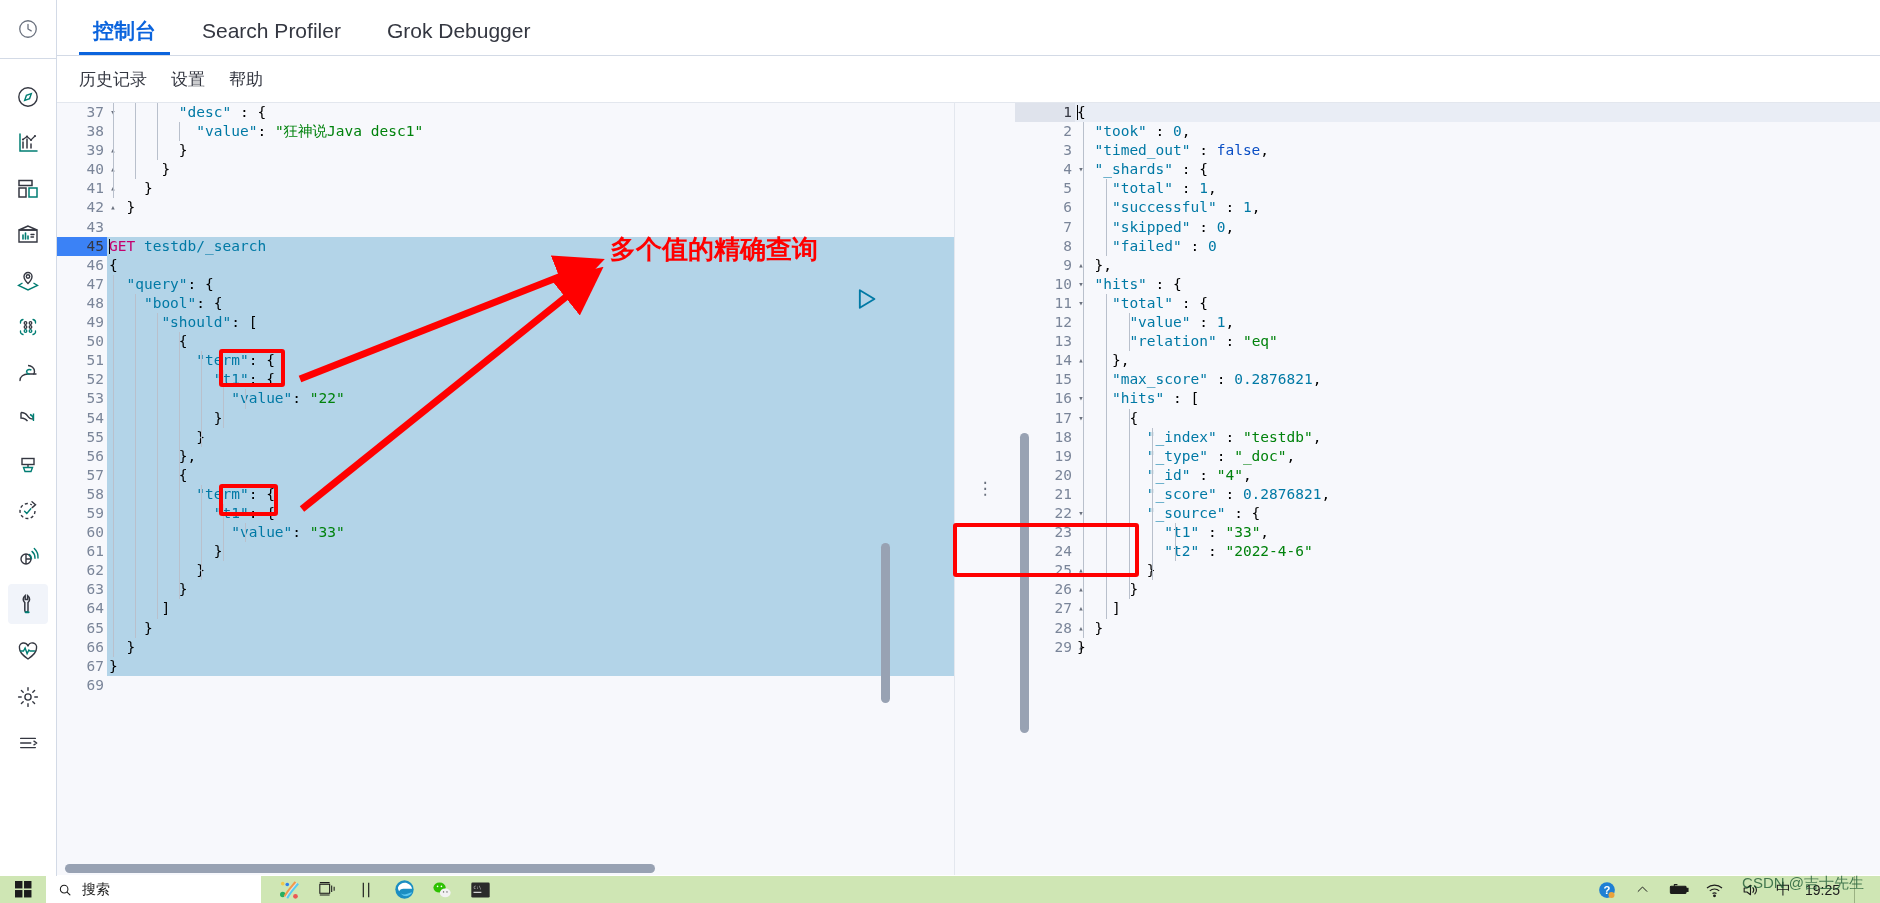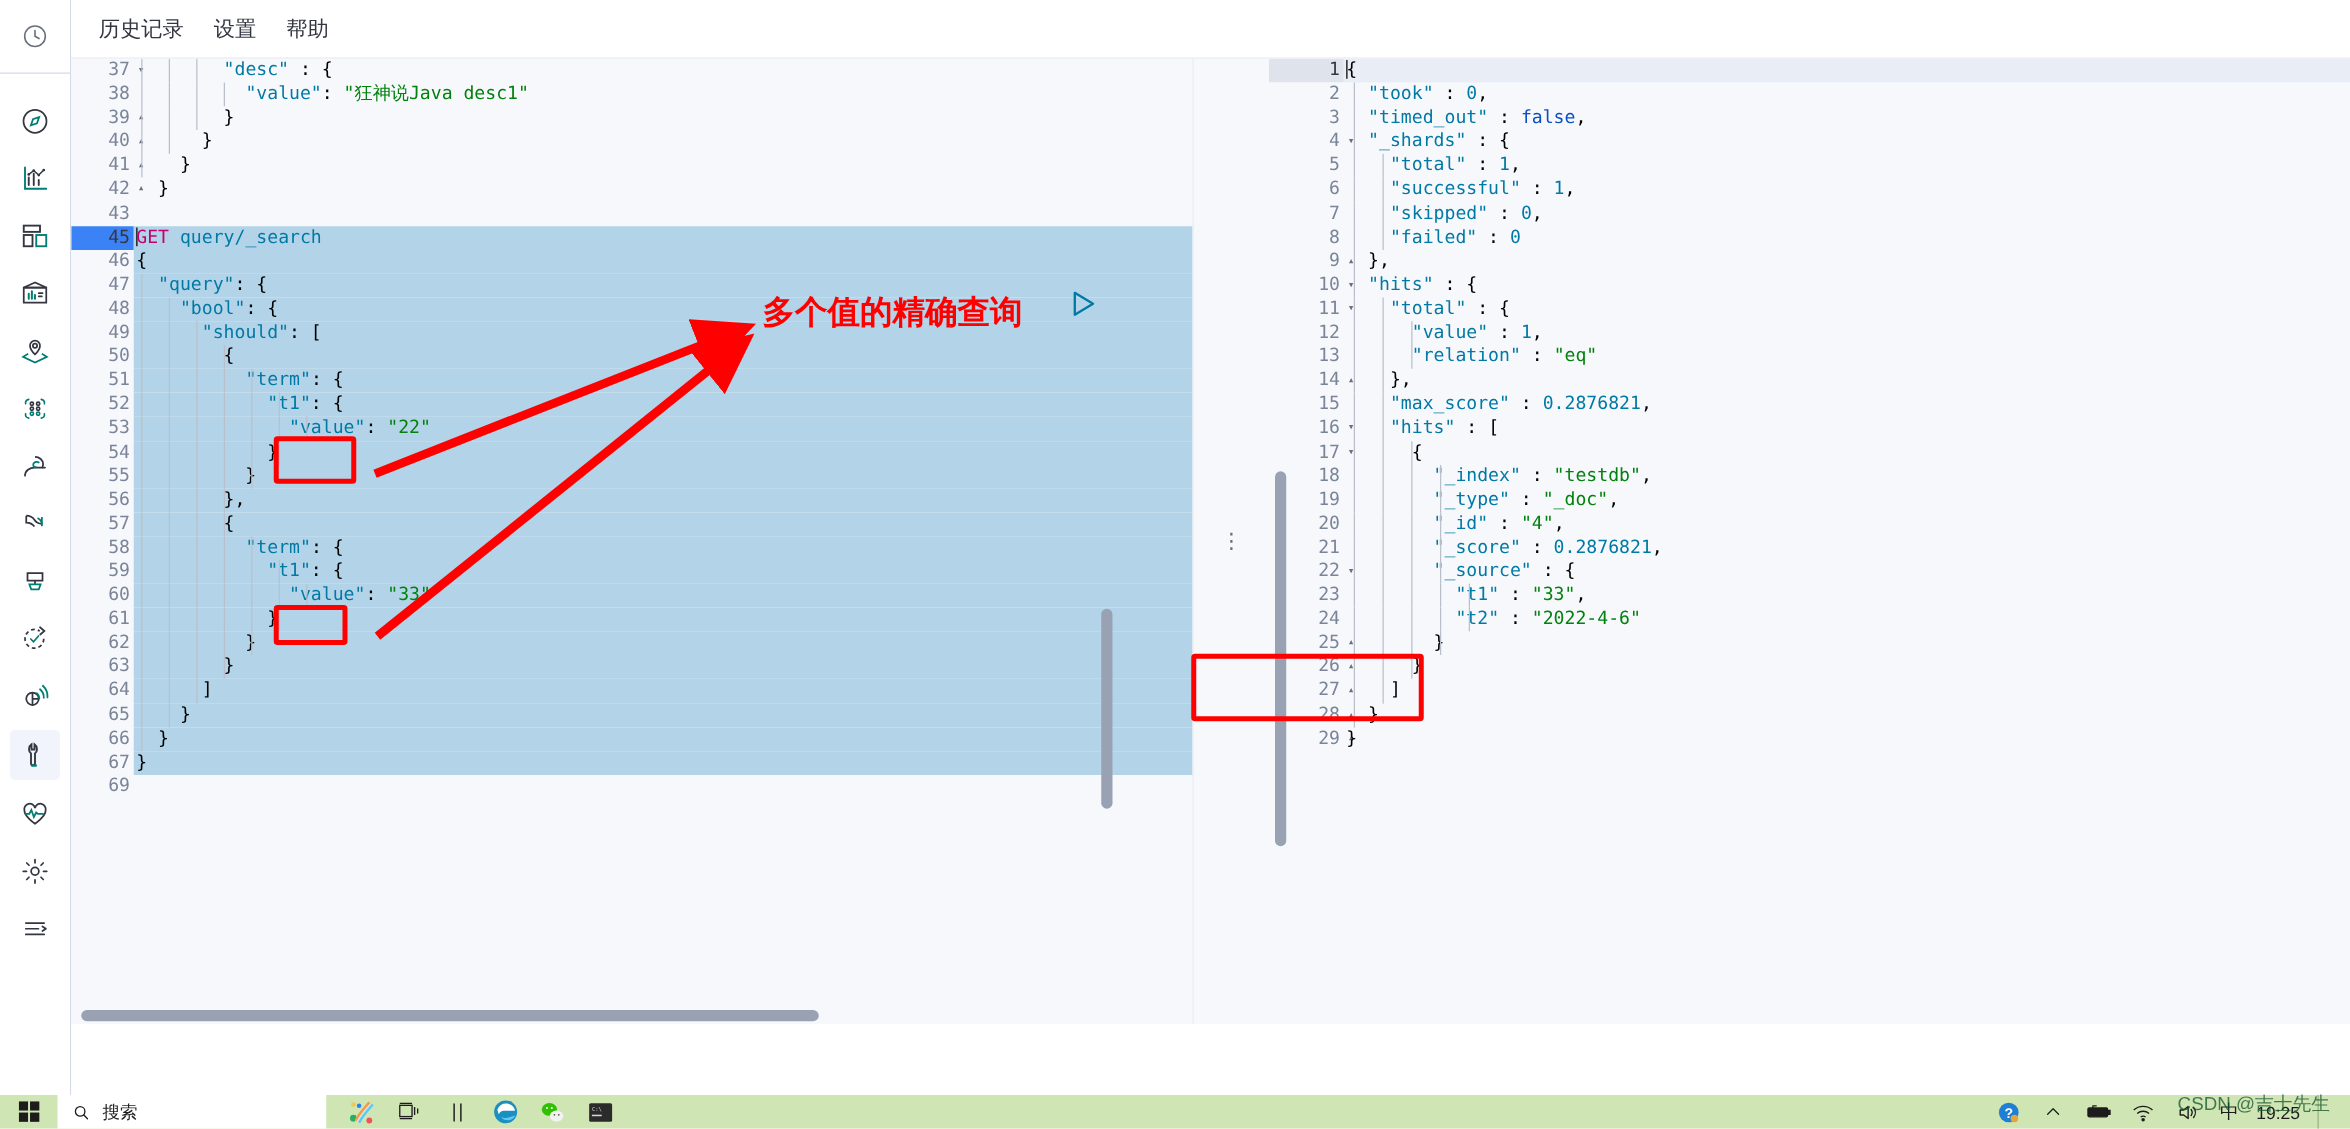--- a/index.html
+++ b/index.html
@@ -402,40 +402,45 @@
     <div class="rail-item">
       <svg width="22" height="22" viewBox="0 0 24 24" fill="none" stroke="#343741" stroke-width="1.5">
         <path d="M4 7h16M4 12h11M4 17h16" stroke-linecap="round"></path>
         <path d="M18.5 10 21.5 12l-3 2" stroke-linecap="round" stroke-linejoin="round"></path>
       </svg>
     </div>
   </div>
 
   <div class="main">
 
+    <div class="tabbar">
+      <div class="tab active">控制台</div>
+      <div class="tab">Search Profiler</div>
+      <div class="tab">Grok Debugger</div>
+    </div>
 
     <div class="submenu">
       <div class="submenu-item">历史记录</div>
       <div class="submenu-item">设置</div>
       <div class="submenu-item">帮助</div>
     </div>
 
     <div class="console">
 
       <div class="pane pane-left">
         <div class="editor">
           <div class="editor-inner" id="req-rows">
               <div class="erow"><div class="gutter">37<span class="fold">▾</span></div><div class="gsep"></div><div class="code" style=""><span class="iguide" style="position:absolute;left:6px;top:0;height:19.1px;width:1px;background:#b9c0cc;"></span><span class="iguide" style="position:absolute;left:28px;top:0;height:19.1px;width:1px;background:#b9c0cc;"></span><span class="iguide" style="position:absolute;left:50px;top:0;height:19.1px;width:1px;background:#b9c0cc;"></span><span class="t-punc">        </span><span class="t-key">"desc"</span><span class="t-punc"> : {</span></div></div>
               <div class="erow"><div class="gutter">38<span class="fold"></span></div><div class="gsep"></div><div class="code" style=""><span class="iguide" style="position:absolute;left:6px;top:0;height:19.1px;width:1px;background:#b9c0cc;"></span><span class="iguide" style="position:absolute;left:28px;top:0;height:19.1px;width:1px;background:#b9c0cc;"></span><span class="iguide" style="position:absolute;left:50px;top:0;height:19.1px;width:1px;background:#b9c0cc;"></span><span class="iguide" style="position:absolute;left:72px;top:0;height:19.1px;width:1px;background:#b9c0cc;"></span><span class="t-punc">          </span><span class="t-key">"value"</span><span class="t-punc">: </span><span class="t-str">"狂神说Java desc1"</span></div></div>
               <div class="erow"><div class="gutter">39<span class="fold">▴</span></div><div class="gsep"></div><div class="code" style=""><span class="iguide" style="position:absolute;left:6px;top:0;height:19.1px;width:1px;background:#b9c0cc;"></span><span class="iguide" style="position:absolute;left:28px;top:0;height:19.1px;width:1px;background:#b9c0cc;"></span><span class="iguide" style="position:absolute;left:50px;top:0;height:19.1px;width:1px;background:#b9c0cc;"></span><span class="t-punc">        }</span></div></div>
               <div class="erow"><div class="gutter">40<span class="fold">▴</span></div><div class="gsep"></div><div class="code" style=""><span class="iguide" style="position:absolute;left:6px;top:0;height:19.1px;width:1px;background:#b9c0cc;"></span><span class="iguide" style="position:absolute;left:28px;top:0;height:19.1px;width:1px;background:#b9c0cc;"></span><span class="t-punc">      }</span></div></div>
               <div class="erow"><div class="gutter">41<span class="fold">▴</span></div><div class="gsep"></div><div class="code" style=""><span class="iguide" style="position:absolute;left:6px;top:0;height:19.1px;width:1px;background:#b9c0cc;"></span><span class="t-punc">    }</span></div></div>
               <div class="erow"><div class="gutter">42<span class="fold">▴</span></div><div class="gsep"></div><div class="code" style=""><span class="t-punc">  }</span></div></div>
               <div class="erow"><div class="gutter">43<span class="fold"></span></div><div class="gsep"></div><div class="code" style=""></div></div>
-              <div class="erow cur sel"><div class="gutter">45<span class="fold"></span></div><div class="gsep"></div><div class="code" style="width:752px;"><span class="caret"></span><span class="t-meth">GET</span><span class="t-punc"> </span><span class="t-url">query/_search</span></div></div>
+              <div class="erow cur sel"><div class="gutter">45<span class="fold"></span></div><div class="gsep"></div><div class="code" style="width:752px;"><span class="caret"></span><span class="t-meth">GET</span><span class="t-punc"> </span><span class="t-url">testdb/_search</span></div></div>
               <div class="erow sel"><div class="gutter">46<span class="fold">▾</span></div><div class="gsep"></div><div class="code" style="width:752px;"><span class="t-punc">{</span></div></div>
               <div class="erow sel"><div class="gutter">47<span class="fold">▾</span></div><div class="gsep"></div><div class="code" style="width:752px;"><span class="iguide" style="position:absolute;left:6px;top:0;height:19.1px;width:1px;background:#b9c0cc;"></span><span class="t-punc">  </span><span class="t-key">"query"</span><span class="t-punc">: {</span></div></div>
               <div class="erow sel"><div class="gutter">48<span class="fold">▾</span></div><div class="gsep"></div><div class="code" style="width:752px;"><span class="iguide" style="position:absolute;left:6px;top:0;height:19.1px;width:1px;background:#b9c0cc;"></span><span class="iguide" style="position:absolute;left:28px;top:0;height:19.1px;width:1px;background:#b9c0cc;"></span><span class="t-punc">    </span><span class="t-key">"bool"</span><span class="t-punc">: {</span></div></div>
               <div class="erow sel"><div class="gutter">49<span class="fold">▾</span></div><div class="gsep"></div><div class="code" style="width:752px;"><span class="iguide" style="position:absolute;left:6px;top:0;height:19.1px;width:1px;background:#b9c0cc;"></span><span class="iguide" style="position:absolute;left:28px;top:0;height:19.1px;width:1px;background:#b9c0cc;"></span><span class="iguide" style="position:absolute;left:50px;top:0;height:19.1px;width:1px;background:#b9c0cc;"></span><span class="t-punc">      </span><span class="t-key">"should"</span><span class="t-punc">: [</span></div></div>
               <div class="erow sel"><div class="gutter">50<span class="fold">▾</span></div><div class="gsep"></div><div class="code" style="width:752px;"><span class="iguide" style="position:absolute;left:6px;top:0;height:19.1px;width:1px;background:#b9c0cc;"></span><span class="iguide" style="position:absolute;left:28px;top:0;height:19.1px;width:1px;background:#b9c0cc;"></span><span class="iguide" style="position:absolute;left:50px;top:0;height:19.1px;width:1px;background:#b9c0cc;"></span><span class="iguide" style="position:absolute;left:72px;top:0;height:19.1px;width:1px;background:#b9c0cc;"></span><span class="t-punc">        {</span></div></div>
               <div class="erow sel"><div class="gutter">51<span class="fold">▾</span></div><div class="gsep"></div><div class="code" style="width:752px;"><span class="iguide" style="position:absolute;left:6px;top:0;height:19.1px;width:1px;background:#b9c0cc;"></span><span class="iguide" style="position:absolute;left:28px;top:0;height:19.1px;width:1px;background:#b9c0cc;"></span><span class="iguide" style="position:absolute;left:50px;top:0;height:19.1px;width:1px;background:#b9c0cc;"></span><span class="iguide" style="position:absolute;left:72px;top:0;height:19.1px;width:1px;background:#b9c0cc;"></span><span class="iguide" style="position:absolute;left:94px;top:0;height:19.1px;width:1px;background:#b9c0cc;"></span><span class="t-punc">          </span><span class="t-key">"term"</span><span class="t-punc">: {</span></div></div>
               <div class="erow sel"><div class="gutter">52<span class="fold">▾</span></div><div class="gsep"></div><div class="code" style="width:752px;"><span class="iguide" style="position:absolute;left:6px;top:0;height:19.1px;width:1px;background:#b9c0cc;"></span><span class="iguide" style="position:absolute;left:28px;top:0;height:19.1px;width:1px;background:#b9c0cc;"></span><span class="iguide" style="position:absolute;left:50px;top:0;height:19.1px;width:1px;background:#b9c0cc;"></span><span class="iguide" style="position:absolute;left:72px;top:0;height:19.1px;width:1px;background:#b9c0cc;"></span><span class="iguide" style="position:absolute;left:94px;top:0;height:19.1px;width:1px;background:#b9c0cc;"></span><span class="iguide" style="position:absolute;left:116px;top:0;height:19.1px;width:1px;background:#b9c0cc;"></span><span class="t-punc">            </span><span class="t-key">"t1"</span><span class="t-punc">: {</span></div></div>
               <div class="erow sel"><div class="gutter">53<span class="fold"></span></div><div class="gsep"></div><div class="code" style="width:752px;"><span class="iguide" style="position:absolute;left:6px;top:0;height:19.1px;width:1px;background:#b9c0cc;"></span><span class="iguide" style="position:absolute;left:28px;top:0;height:19.1px;width:1px;background:#b9c0cc;"></span><span class="iguide" style="position:absolute;left:50px;top:0;height:19.1px;width:1px;background:#b9c0cc;"></span><span class="iguide" style="position:absolute;left:72px;top:0;height:19.1px;width:1px;background:#b9c0cc;"></span><span class="iguide" style="position:absolute;left:94px;top:0;height:19.1px;width:1px;background:#b9c0cc;"></span><span class="iguide" style="position:absolute;left:116px;top:0;height:19.1px;width:1px;background:#b9c0cc;"></span><span class="iguide" style="position:absolute;left:138px;top:0;height:19.1px;width:1px;background:#b9c0cc;"></span><span class="t-punc">              </span><span class="t-key">"value"</span><span class="t-punc">: </span><span class="t-str">"22"</span></div></div>
               <div class="erow sel"><div class="gutter">54<span class="fold">▴</span></div><div class="gsep"></div><div class="code" style="width:752px;"><span class="iguide" style="position:absolute;left:6px;top:0;height:19.1px;width:1px;background:#b9c0cc;"></span><span class="iguide" style="position:absolute;left:28px;top:0;height:19.1px;width:1px;background:#b9c0cc;"></span><span class="iguide" style="position:absolute;left:50px;top:0;height:19.1px;width:1px;background:#b9c0cc;"></span><span class="iguide" style="position:absolute;left:72px;top:0;height:19.1px;width:1px;background:#b9c0cc;"></span><span class="iguide" style="position:absolute;left:94px;top:0;height:19.1px;width:1px;background:#b9c0cc;"></span><span class="iguide" style="position:absolute;left:116px;top:0;height:19.1px;width:1px;background:#b9c0cc;"></span><span class="t-punc">            }</span></div></div>
               <div class="erow sel"><div class="gutter">55<span class="fold">▴</span></div><div class="gsep"></div><div class="code" style="width:752px;"><span class="iguide" style="position:absolute;left:6px;top:0;height:19.1px;width:1px;background:#b9c0cc;"></span><span class="iguide" style="position:absolute;left:28px;top:0;height:19.1px;width:1px;background:#b9c0cc;"></span><span class="iguide" style="position:absolute;left:50px;top:0;height:19.1px;width:1px;background:#b9c0cc;"></span><span class="iguide" style="position:absolute;left:72px;top:0;height:19.1px;width:1px;background:#b9c0cc;"></span><span class="iguide" style="position:absolute;left:94px;top:0;height:19.1px;width:1px;background:#b9c0cc;"></span><span class="t-punc">          }</span></div></div>

